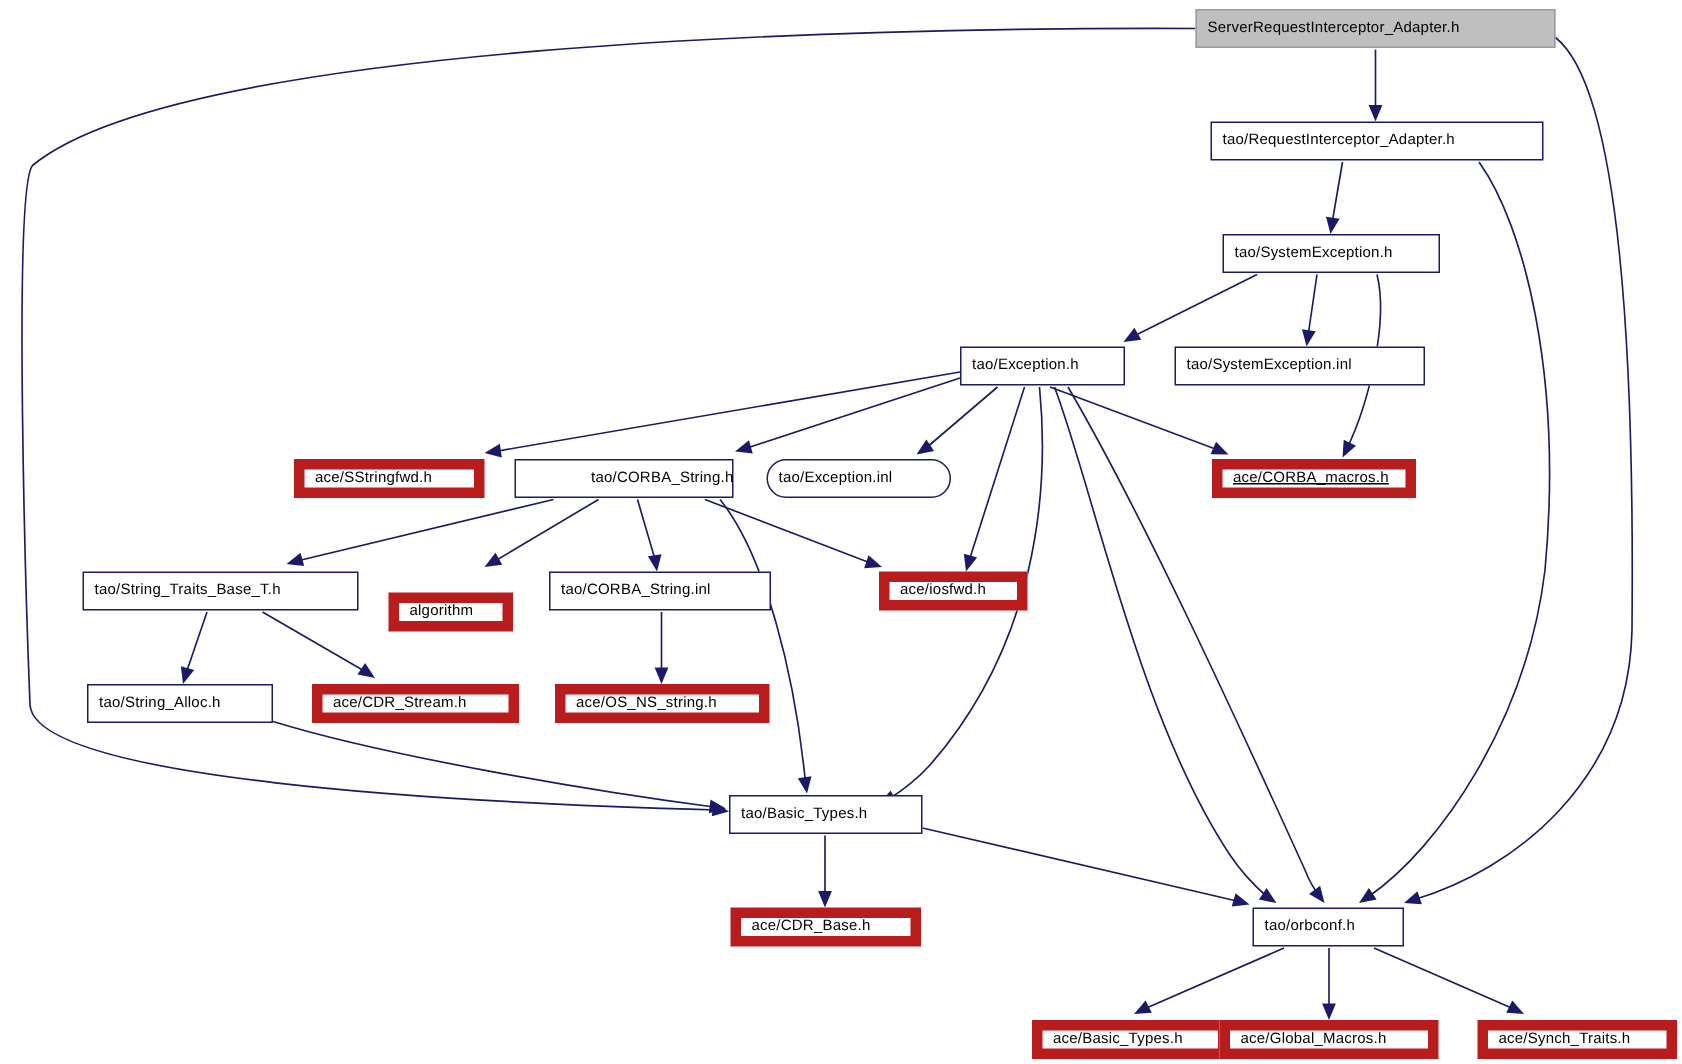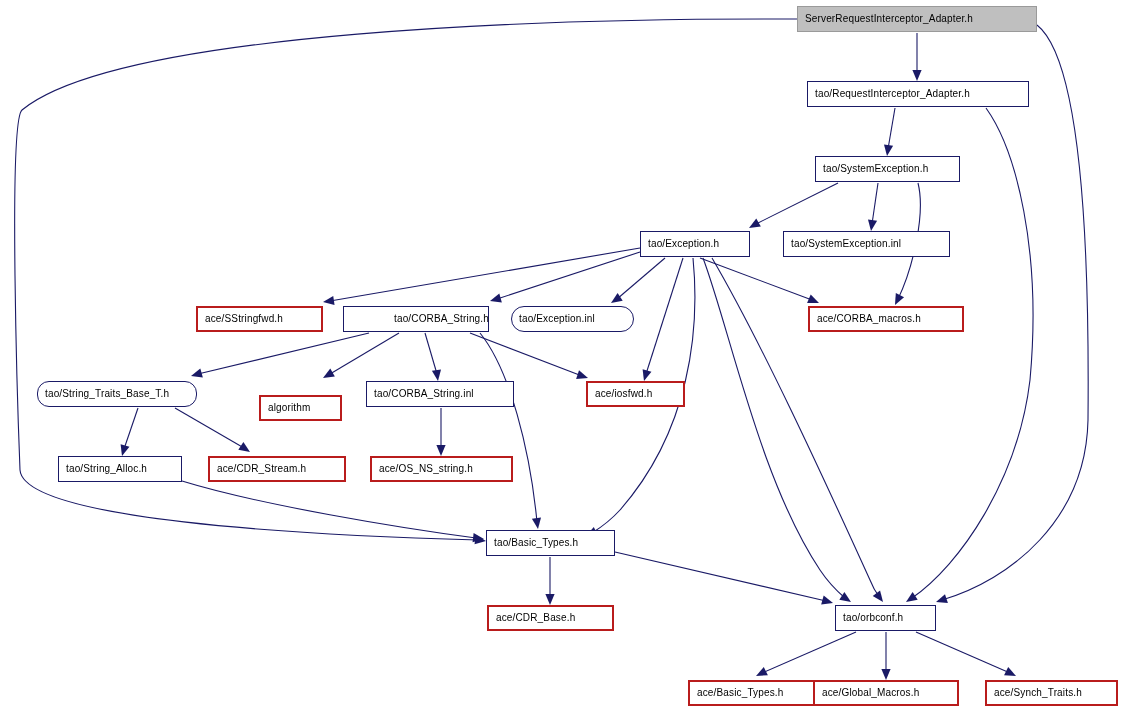--- a/index.html
+++ b/index.html
@@ -35,21 +35,21 @@
     font-size: 10px;
     line-height: 1;
     letter-spacing: 0.15px;
     color: #000000;
     background: #ffffff;
     border: 1px solid #1a1a66;
     height: 26px;
     cursor: default;
   }
   .node.ext {
-    border: 2px solid #b91c1c;
+    border: 7px solid #b91c1c;
   }
   .node.root {
     background: #bfbfbf;
     border: 1px solid #9a9a9a;
   }
   .node .lbl {
     display: block;
     padding: 0 7px;
   }
 </style>
@@ -128,33 +128,33 @@
       </div>
       <div class="node" title="tao/SystemException.h" style="left: 815px; top: 156px; width: 145px;">
         <span class="lbl">tao/SystemException.h</span>
       </div>
       <div class="node" title="tao/SystemException.inl" style="left: 783px; top: 231px; width: 167px;">
         <span class="lbl">tao/SystemException.inl</span>
       </div>
       <div class="node" title="tao/Exception.h" style="left: 640px; top: 231px; width: 110px;">
         <span class="lbl">tao/Exception.h</span>
       </div>
-      <div class="node ext" title="ace/CORBA_macros.h" style="left: 808px; top: 306px; width: 156px;">
+      <div class="node ext" title="ace/CORBA_macros.h" style="left: 808px; top: 306px; width: 136px; text-decoration: underline;">
         <span class="lbl">ace/CORBA_macros.h</span>
       </div>
       <div class="node ext" title="ace/SStringfwd.h" style="left: 196px; top: 306px; width: 127px;">
         <span class="lbl">ace/SStringfwd.h</span>
       </div>
       <div class="node" title="tao/CORBA_String.h" style="left: 343px; top: 306px; width: 146px; padding-left: 43px;">
         <span class="lbl">tao/CORBA_String.h</span>
       </div>
       <div class="node" title="tao/Exception.inl" style="left: 511px; top: 306px; width: 123px; border-radius: 13px;">
         <span class="lbl">tao/Exception.inl</span>
       </div>
-      <div class="node" title="tao/String_Traits_Base_T.h" style="left: 37px; top: 381px; width: 160px; border-radius: 12px;">
+      <div class="node" title="tao/String_Traits_Base_T.h" style="left: 55px; top: 381px; width: 184px;">
         <span class="lbl">tao/String_Traits_Base_T.h</span>
       </div>
       <div class="node ext" title="algorithm" style="left: 259px; top: 395px; width: 83px;">
         <span class="lbl">algorithm</span>
       </div>
       <div class="node" title="tao/CORBA_String.inl" style="left: 366px; top: 381px; width: 148px;">
         <span class="lbl">tao/CORBA_String.inl</span>
       </div>
       <div class="node ext" title="ace/iosfwd.h" style="left: 586px; top: 381px; width: 99px;">
         <span class="lbl">ace/iosfwd.h</span>

